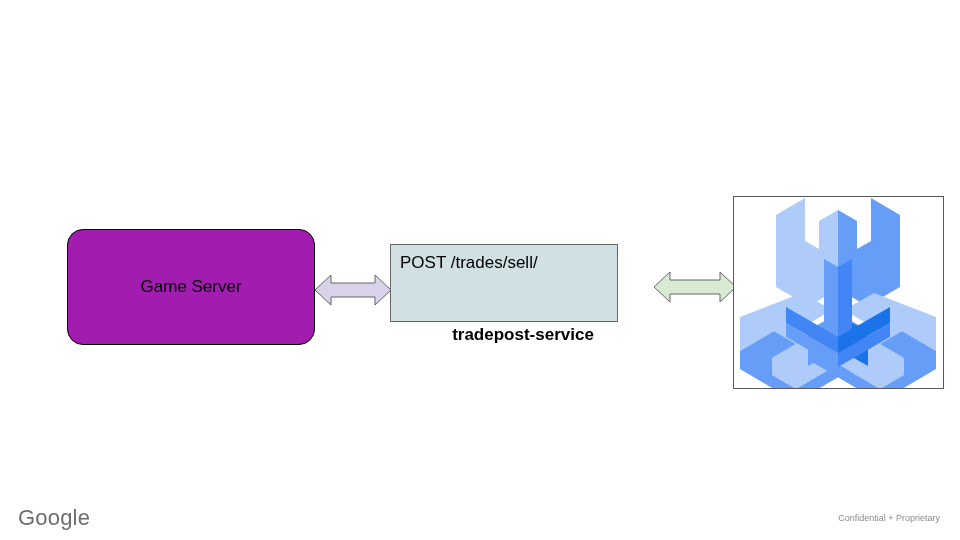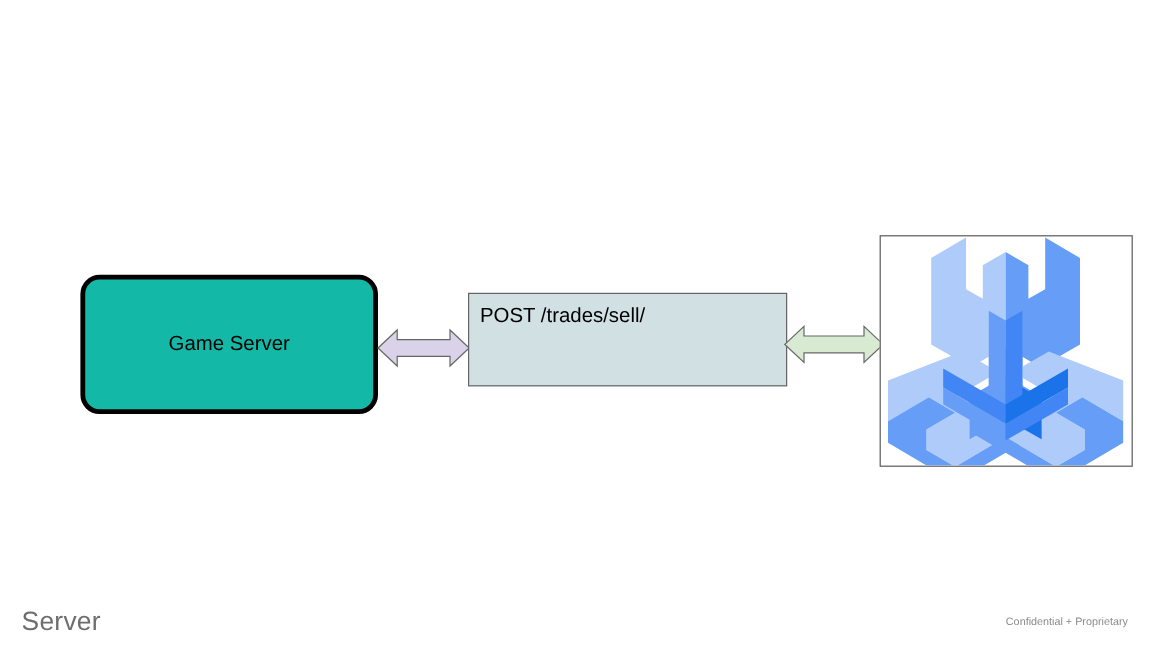--- a/index.html
+++ b/index.html
@@ -21,41 +21,41 @@
     background: #ffffff;
   }
 
   
   .game-server {
     position: absolute;
     left: 67px;
     top: 229px;
     width: 248px;
     height: 116px;
-    background: #14b8a6;
-    border: 4px solid #000000;
+    background: #a21caf;
+    border: 1px solid #000000;
     border-radius: 16px;
     box-sizing: border-box;
     display: flex;
     align-items: center;
     justify-content: center;
   }
   .game-server-label {
     font-size: 17px;
     color: #000000;
     line-height: 1.2;
     white-space: nowrap;
   }
 
   
   .service-box {
     position: absolute;
     left: 390px;
     top: 244px;
-    width: 266px;
+    width: 228px;
     height: 78px;
     background: #d0e0e3;
     border: 1px solid #666666;
     box-sizing: border-box;
     padding: 6px 0 0 9px;
   }
   .service-line {
     font-size: 17px;
     color: #000000;
     line-height: 23px;
@@ -136,20 +136,21 @@
 
   <div class="arrow arrow-left-link">
     <svg width="80" height="46" viewBox="0 0 80 46">
       <polygon points="2,23 18,8 18,16 62,16 62,8 78,23 62,38 62,30 18,30 18,38" fill="#d9d2e9" stroke="#666666" stroke-width="1" stroke-linejoin="miter"></polygon>
     </svg>
   </div>
 
   <div class="service-box">
     <div class="service-line">POST /trades/sell/</div>
   </div>
+  <div class="service-caption">tradepost-service</div>
 
   <div class="arrow arrow-right-link">
     <svg width="86" height="46" viewBox="0 0 86 46">
       <polygon points="2,23 18,8 18,16 68,16 68,8 84,23 68,38 68,30 18,30 18,38" fill="#d9ead3" stroke="#666666" stroke-width="1" stroke-linejoin="miter"></polygon>
     </svg>
   </div>
 
   <div class="icon-frame">
     <svg width="209" height="191" viewBox="0 0 209 191">
       <g>
@@ -189,16 +190,16 @@
 
         <polygon points="104,140 104,156 52,126 52,110" fill="#4285f4"></polygon>
         <polygon points="52,126 104,156 104,170 52,140" fill="#669df6"></polygon>
 
         <polygon points="104,140 104,156 156,126 156,110" fill="#1a73e8"></polygon>
         <polygon points="156,126 104,156 104,170 156,140" fill="#4285f4"></polygon>
       </g>
     </svg>
   </div>
 
-  <div class="google-logo">Server</div>
+  <div class="google-logo">Google</div>
   <div class="confidential">Confidential + Proprietary</div>
 
 </div>
 
 </body></html>

